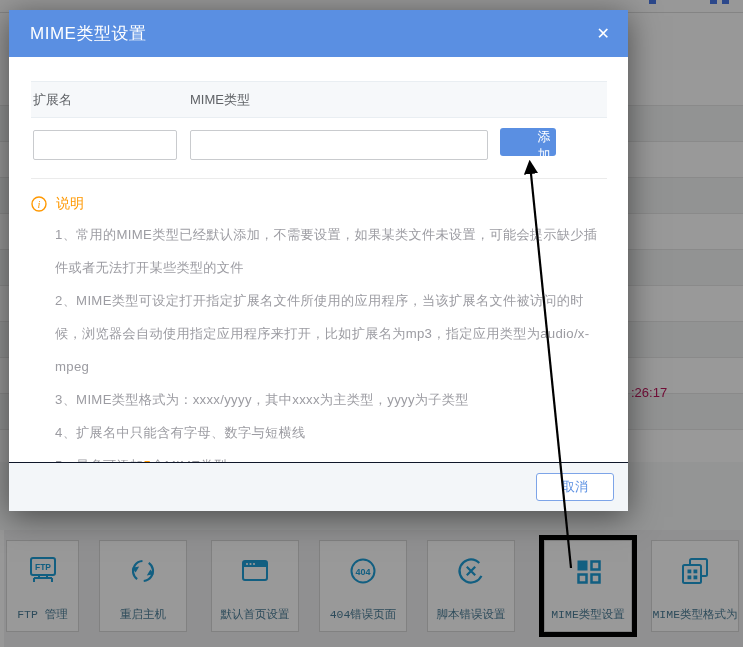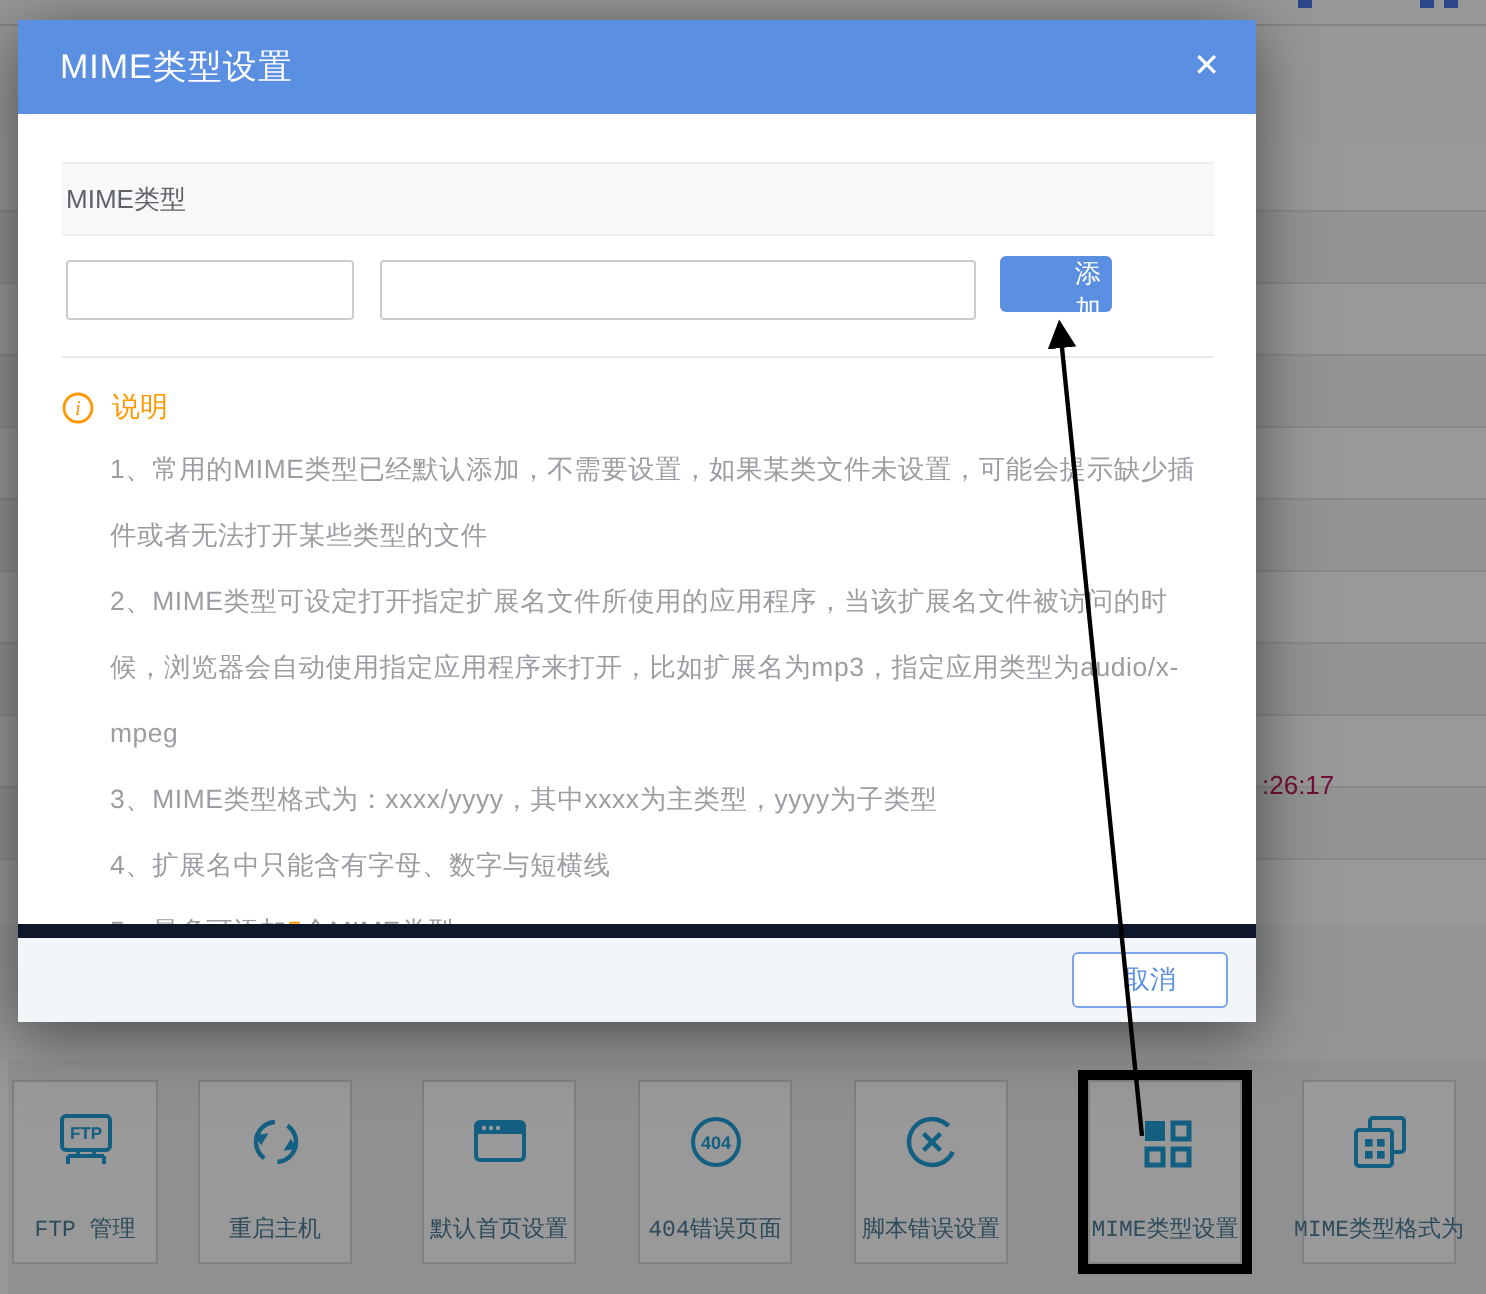--- a/index.html
+++ b/index.html
@@ -21,21 +21,21 @@
   .bg-dash{position:absolute;top:0;width:7px;height:4px;background:#4a79e8;}
   .bg-table{position:absolute;left:0;top:70px;width:100%;height:392px;
     background:repeating-linear-gradient(to bottom,
       #ffffff 0px,#ffffff 35px,#e6e6e6 35px,#e6e6e6 36px,
       #f4f5f6 36px,#f4f5f6 71px,#e6e6e6 71px,#e6e6e6 72px);}
   .bg-lower{position:absolute;left:0;top:462px;width:100%;height:68px;background:#f7f8f9;}
   .bg-timestamp{position:absolute;left:631px;top:385px;font-size:13px;color:#be185d;}
 
   
   .tiles-section{position:absolute;left:4px;top:530px;width:100%;height:117px;background:#f0f1f2;}
-  .tile{position:absolute;top:10px;height:92px;width:77px;background:#fff;border:1px solid #d8d8d8;
+  .tile{position:absolute;top:10px;height:92px;width:88px;background:#fff;border:1px solid #d8d8d8;
     display:flex;flex-direction:column;align-items:center;cursor:pointer;}
   .tile svg{margin-top:13px;flex:none;}
   .tile-label{margin-top:auto;margin-bottom:9px;font-size:11.5px;color:var(--tile_label);white-space:nowrap;font-family:Liberation Mono, monospace;}
   .tile-icon{color:var(--tile_icon_teal);}
   .tile.highlighted{outline:5px solid #000;}
 
   
   .dim-overlay{position:absolute;inset:0;background:rgba(0,0,0,0.40);z-index:10;}
 
   
@@ -63,21 +63,21 @@
 
   .divider{border-bottom:1px solid #ebebeb;margin-top:16px;}
 
   .notes{margin-top:16px;}
   .notes-title{display:flex;align-items:center;gap:9px;color:var(--note_orange);font-size:14px;}
   .notes-list{margin-top:5px;padding-left:24px;}
   .notes-list p{font-size:13.2px;line-height:33px;color:#9c9ca2;max-width:545px;letter-spacing:0.3px;}
   .hl5{color:var(--note_orange);}
 
   .modal-footer{position:absolute;left:0;bottom:0;width:100%;height:49px;background:#f3f6f9;
-    border-top:7px solid #0f172a;display:flex;align-items:center;justify-content:flex-end;padding-right:14px;}
+    border-top:1px solid #0f172a;display:flex;align-items:center;justify-content:flex-end;padding-right:14px;}
   .btn-cancel{width:78px;height:28px;background:#fff;border:1px solid #7da4e8;border-radius:3px;
     color:var(--accent_blue);font-size:13px;cursor:pointer;font-family:inherit;}
 
   
   .annotation-arrow{position:absolute;inset:0;z-index:60;pointer-events:none;}
 </style>
 </head>
 <body>
 
 <div class="stage">
@@ -166,20 +166,21 @@
   <div class="dim-overlay"></div>
 
   <div class="modal">
     <div class="modal-header">
       <span class="modal-title">MIME类型设置</span>
       <span class="modal-close">✕</span>
     </div>
 
     <div class="modal-body">
       <div class="mtable-head">
+        <div>扩展名</div>
         <div>MIME类型</div>
       </div>
 
       <div class="mtable-row">
         <div><input class="mime-input" type="text" value="" style=""></div>
         <div><input class="mime-input wide" type="text" value="" style=""></div>
         <div><button class="btn btn-add">添加</button></div>
       </div>
 
 

